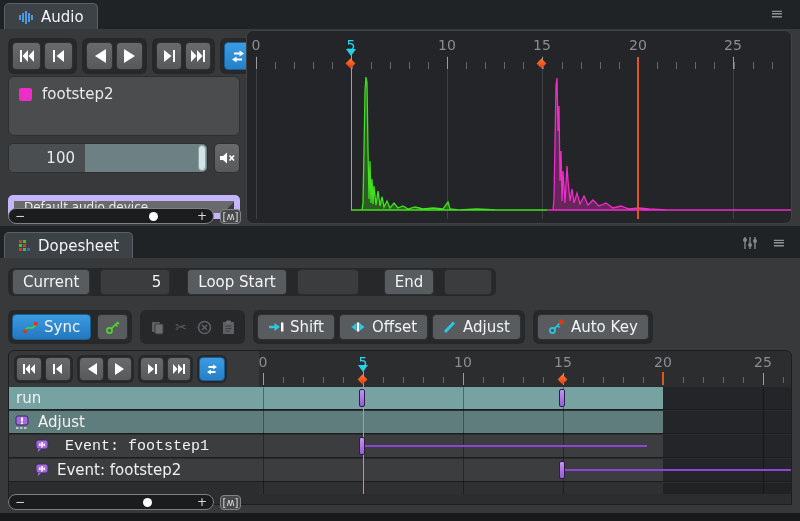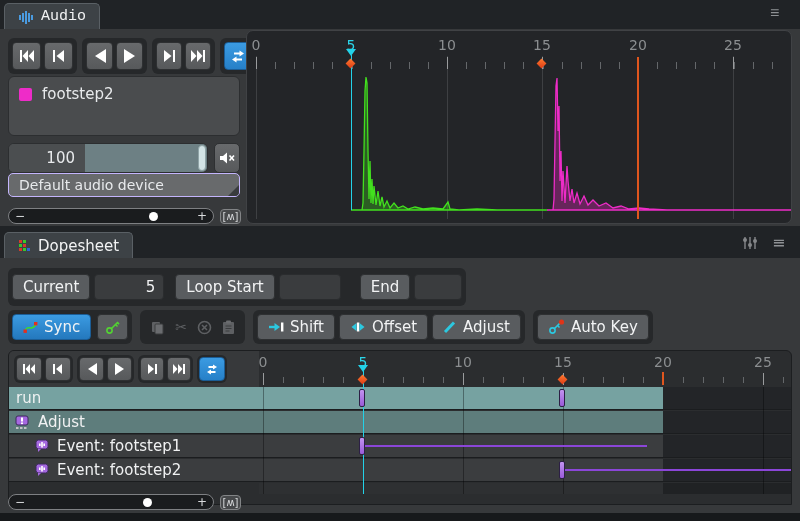--- a/index.html
+++ b/index.html
@@ -69,21 +69,21 @@
     background:linear-gradient(#c293f0,#9a5ad8); border:1px solid #2c1f45; }
   .durline { position:absolute; height:2px; background:#8b46d8; }
 
   .icon { display:inline-flex; align-items:center; justify-content:center; }
 </style>
 </head>
 <body>
 
 <div id="app">
 
-  <div class="abs tabstrip" style="left:0;top:0;width:800px;height:29px;font-family:Liberation Mono, monospace;">
+  <div class="abs tabstrip" style="left:0;top:0;width:800px;height:29px;">
     <div class="abs tab" style="left:4px;top:3px;">
       <span class="icon">
         <svg width="16" height="16">
             <g fill="#4a9be0">
               <rect x="1" y="6" width="2" height="5"></rect>
               <rect x="4" y="4" width="2" height="9"></rect>
               <rect x="7" y="2" width="2" height="13"></rect>
               <rect x="10" y="4" width="2" height="9"></rect>
               <rect x="13" y="6" width="2" height="5"></rect>
             </g>
@@ -168,21 +168,21 @@
     <div class="abs pbtn" style="left:214px;top:114px;width:26px;height:30px;border-radius:5px;">
       <svg width="16" height="14">
           <path d="M1 5h3l4-3.5v11L4 9H1z" fill="#fff"></path>
           <g stroke="#fff" stroke-width="1.6">
             <path d="M10.5 4.5l4.5 5"></path>
             <path d="M15 4.5l-4.5 5"></path>
           </g>
         </svg>
     </div>
 
-    <div class="abs" style="left:8px;top:144px;width:232px;height:24px;background:#686a6c;border:1px solid #c4b5fd;border-radius:5px;display:flex;align-items:center;padding:0 10px;font-size:14px;overflow:hidden;">
+    <div class="abs" style="left:8px;top:166px;width:232px;height:24px;background:#686a6c;border:6px solid #c4b5fd;border-radius:5px;display:flex;align-items:center;padding:0 10px;font-size:12px;overflow:hidden;">
       <span>Default audio device</span>
       <div style="position:absolute;right:0;bottom:0;width:0;height:0;border-left:11px solid transparent;border-bottom:11px solid #393b3d;"></div>
     </div>
 
     <div class="abs zoompill" style="left:8px;top:179px;width:206px;height:16px;">
       <span style="padding:0 6px;">−</span>
       <div class="zoomtrack">
         <div class="zoomdot" style="left:118px;"></div>
       </div>
       <span style="padding:0 6px;">+</span>
@@ -248,21 +248,21 @@
             <circle cx="8" cy="9" r="2"></circle>
             <circle cx="13" cy="5" r="2"></circle>
           </g>
         </svg>
     </div>
     <div class="abs hamburger" style="left:772px;top:9px;">≡</div>
   </div>
 
   <div class="abs panel-body" style="left:0;top:258px;width:800px;height:255px;">
 
-    <div class="abs well" style="left:8px;top:10px;height:38px;padding:4px;gap:11px;">
+    <div class="abs well" style="left:8px;top:10px;height:28px;padding:4px;gap:17px;">
       <div class="chip">Current</div>
       <div class="field" style="width:70px;margin-left:-7px;">5</div>
       <div class="chip">Loop Start</div>
       <div class="field" style="width:62px;margin-left:-7px;"></div>
       <div class="chip" style="margin-left:8px;text-align:right;">End</div>
       <div class="field" style="width:48px;margin-left:-7px;"></div>
     </div>
 
     <div class="abs" style="left:8px;top:52px;display:flex;gap:8px;">
       <div class="well" style="gap:6px;">
@@ -448,21 +448,21 @@
           <svg width="14" height="14">
               <rect x="1" y="1" width="12" height="9" rx="2.5" fill="#a569e0" stroke="#3c2a5c"></rect>
               <path d="M3 10l0 3l3-3z" fill="#a569e0"></path>
               <g fill="#fff">
                 <rect x="4" y="4.5" width="1.6" height="2.5"></rect>
                 <rect x="6.2" y="3" width="1.6" height="5.5"></rect>
                 <rect x="8.4" y="4.5" width="1.6" height="2.5"></rect>
               </g>
             </svg>
         </span>
-        <span style="padding-left:8px;">Event: footstep1</span>
+        <span style="padding-left:16px;font-family:Liberation Mono, monospace;">Event: footstep1</span>
       </div>
       <div class="dsrow" style="top:108px;height:23px;background:linear-gradient(90deg,#3b3d3f 0 654px,#232528 654px);">
         <span class="icon" style="margin-left:26px;">
           <svg width="14" height="14">
               <rect x="1" y="1" width="12" height="9" rx="2.5" fill="#a569e0" stroke="#3c2a5c"></rect>
               <path d="M3 10l0 3l3-3z" fill="#a569e0"></path>
               <g fill="#fff">
                 <rect x="4" y="4.5" width="1.6" height="2.5"></rect>
                 <rect x="6.2" y="3" width="1.6" height="5.5"></rect>
                 <rect x="8.4" y="4.5" width="1.6" height="2.5"></rect>

